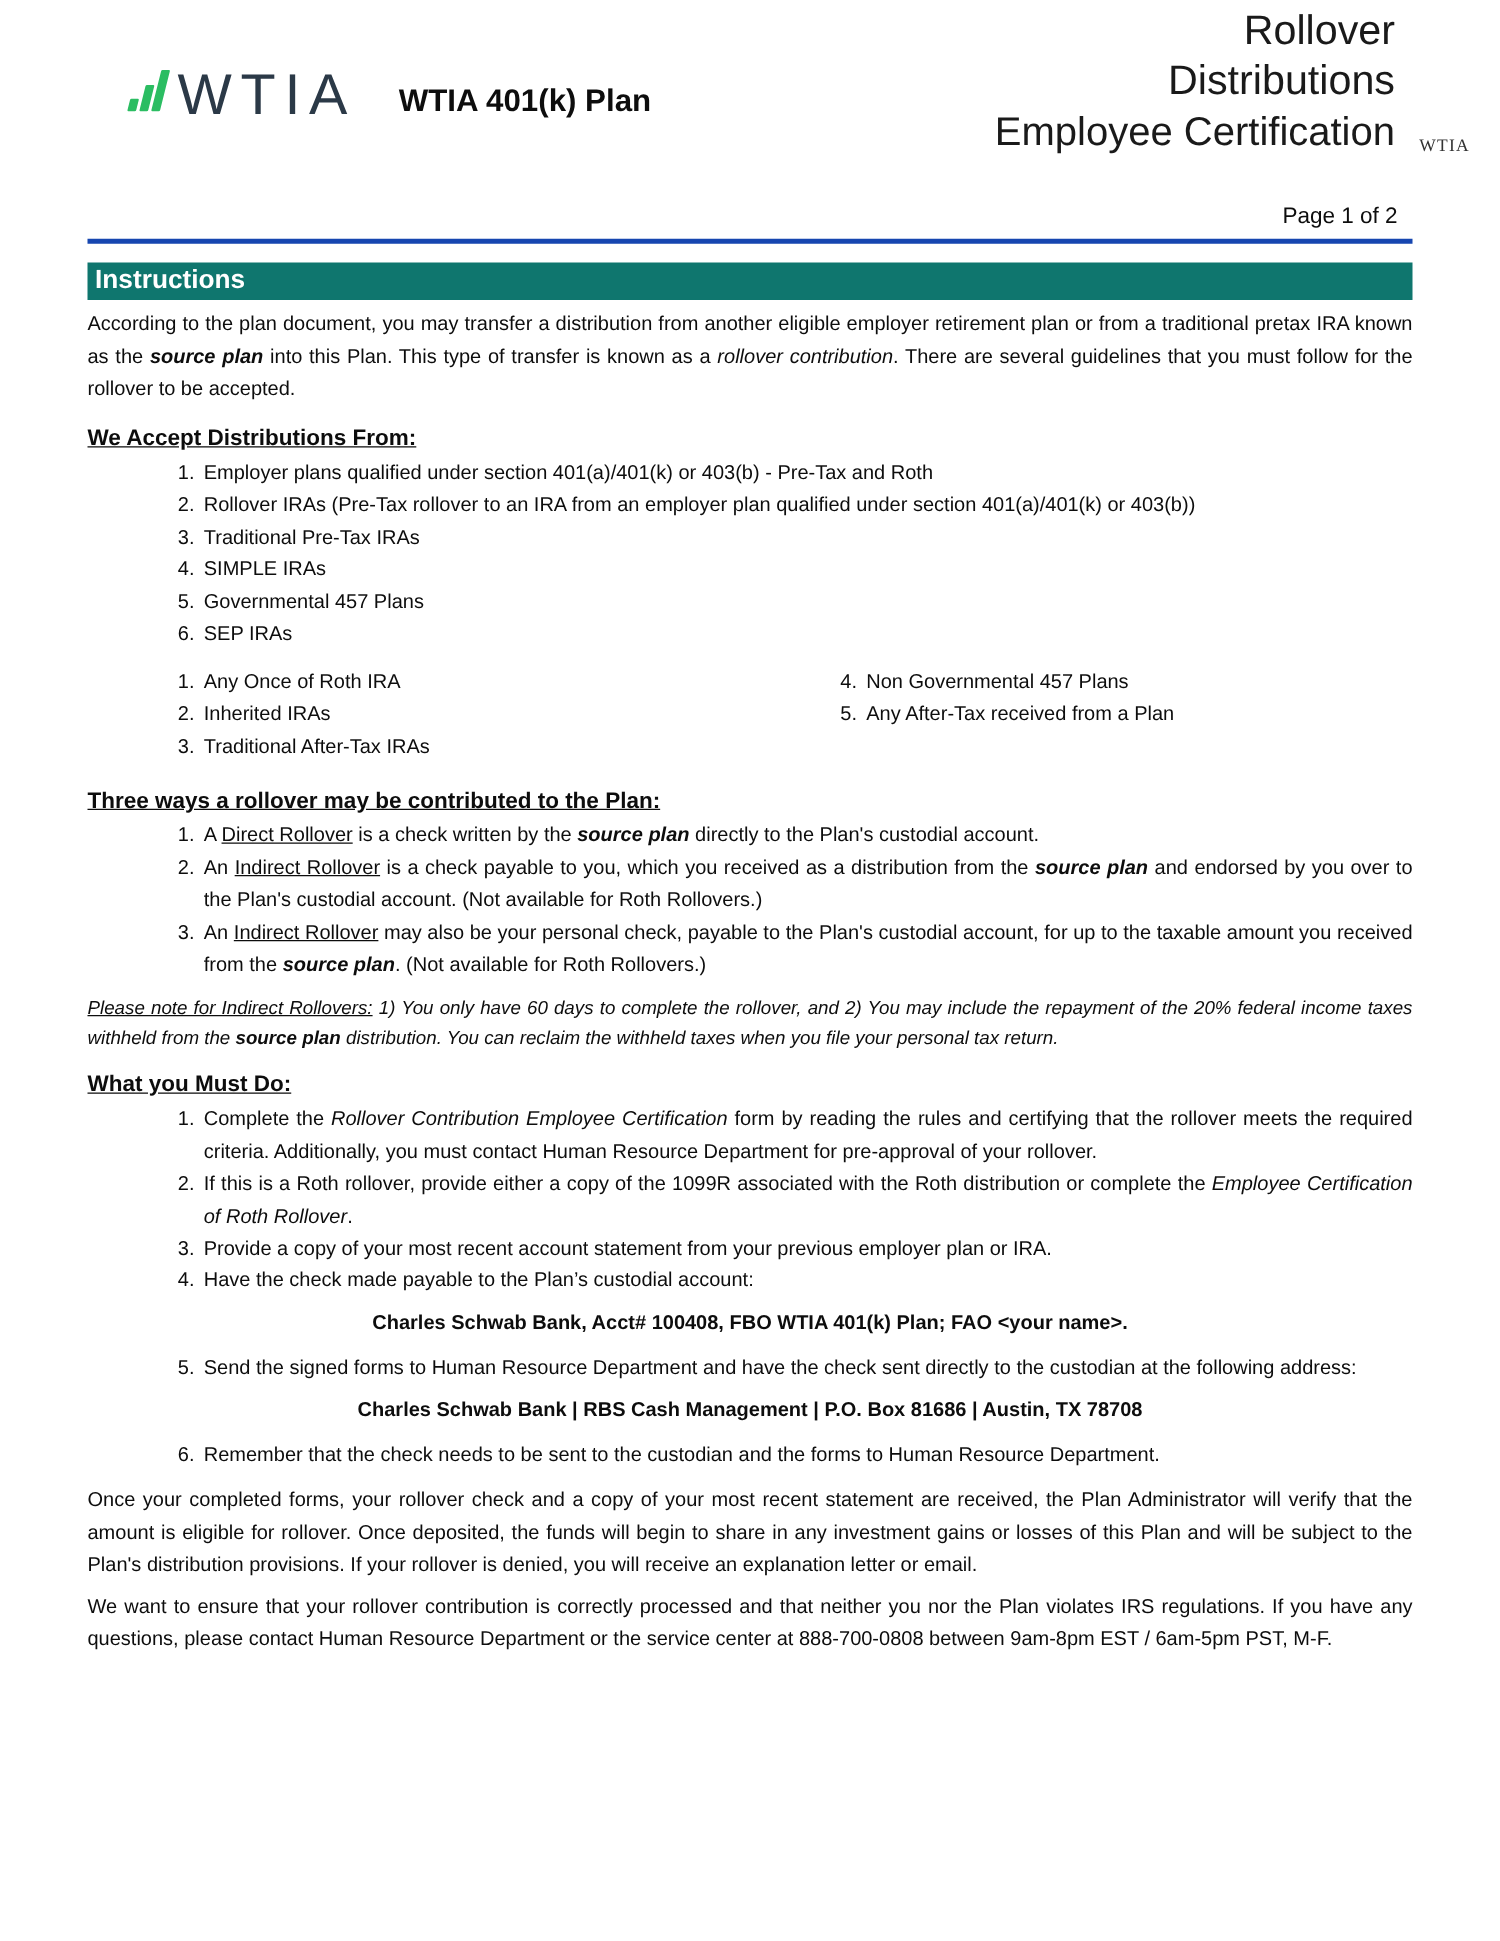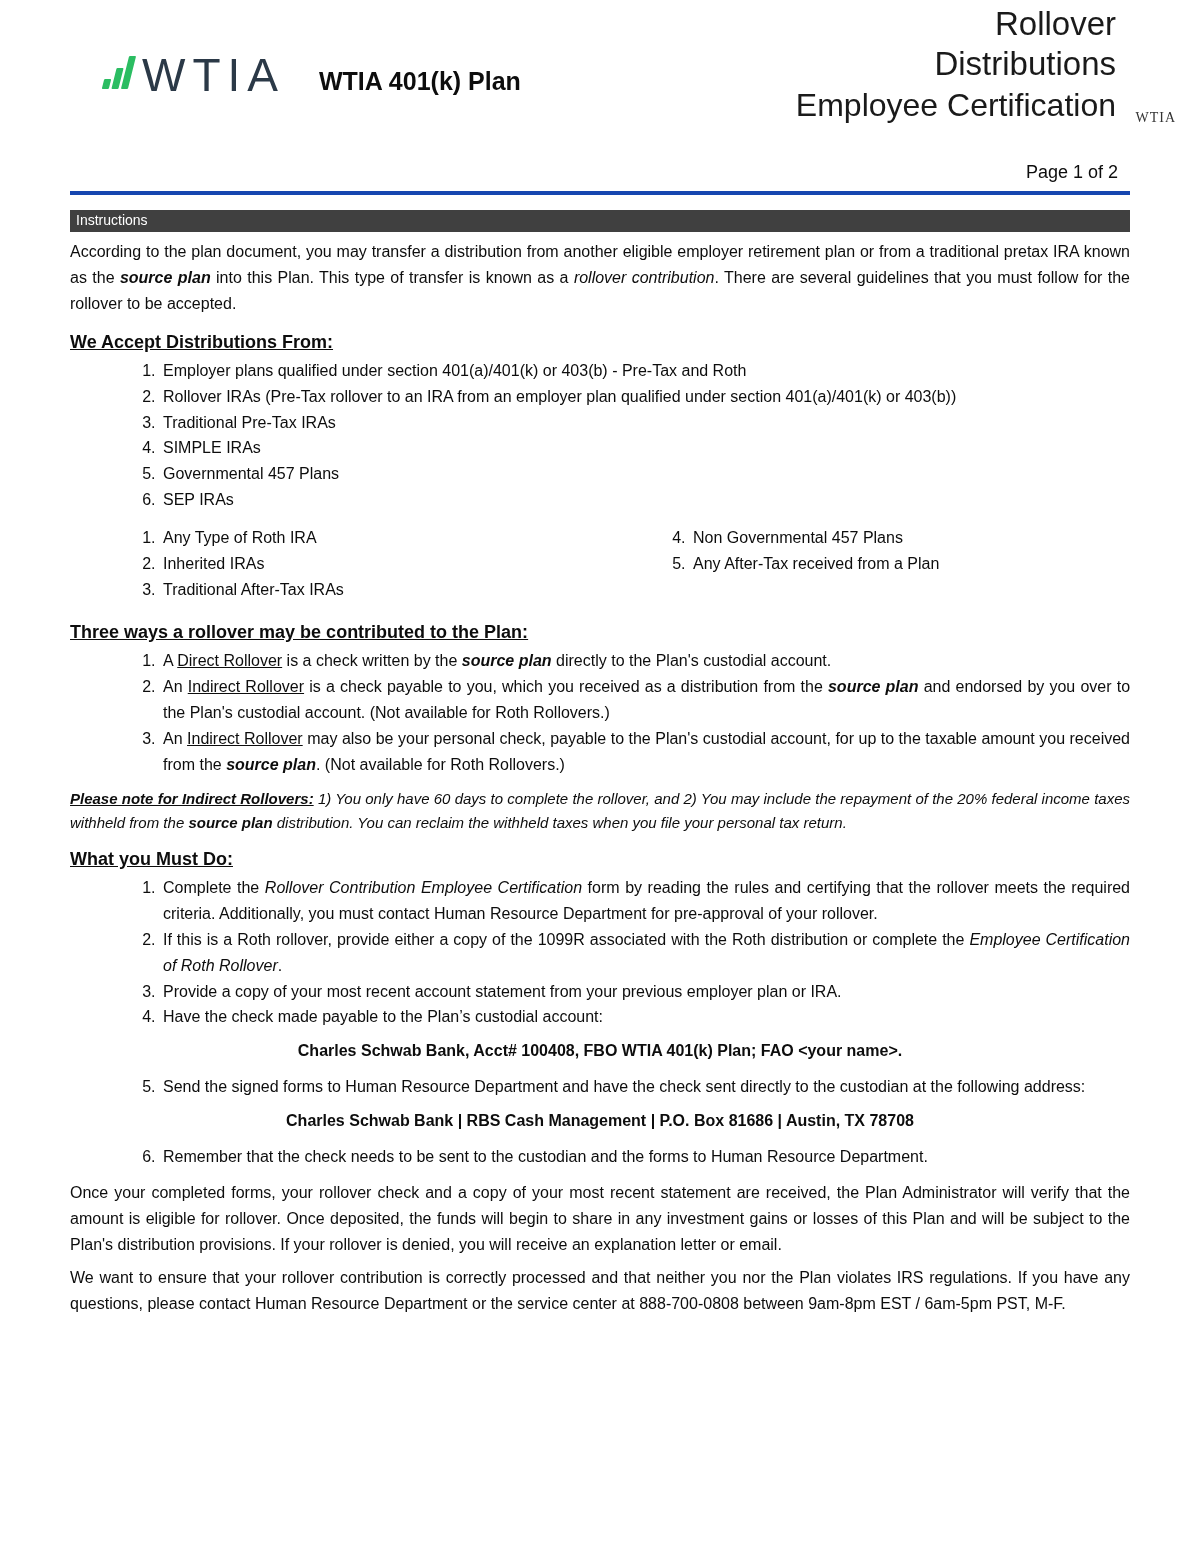--- a/index.html
+++ b/index.html
@@ -22,35 +22,35 @@
   .logo-word { font-size: 46px; font-weight: 400; letter-spacing: 7px; color: #2b3947; line-height: 1; }
   .plan-name { font-size: 25px; font-weight: 700; color: #0d0d0d; margin-left: 34px; margin-bottom: 4px; line-height: 1; }
   .title-block { position: absolute; top: 4px; right: 14px; text-align: right; color: #1a1a1a; }
   .title-block .t1, .title-block .t2 { font-size: 33px; line-height: 1.2; font-weight: 400; }
   .title-block .t3 { font-size: 32px; margin-top: 4px; font-weight: 400; }
   .corner-mark { position: absolute; top: 110px; right: -46px; font-family: "Liberation Serif", serif; font-size: 14px; letter-spacing: 1px; color: #333; }
   .page-num { text-align: right; font-size: 18px; margin: 4px 12px 8px 0; }
   .blue-rule { border-top: 4px solid #1646b0; height: 0; }
 
   
-  .section-bar { margin-top: 15px; background: #404040; color: #ffffff; font-size: 14px; font-weight: 400; padding: 2px 6px 4px 6px; }
+  .section-bar { margin-top: 15px; background: #0f766e; color: #ffffff; font-size: 21px; font-weight: 700; padding: 2px 6px 4px 6px; }
 
   
   .body-text { font-size: 16px; line-height: 1.62; text-align: justify; margin: 7px 0; }
   .section-heading { font-size: 18px; font-weight: 700; text-decoration: underline; margin: 15px 0 5px 0; }
   ol.num { margin: 2px 0 10px 0; padding-left: 70px; font-size: 16px; line-height: 1.62; }
   ol.num li { padding-left: 3px; text-align: justify; margin-left: 20px; }
   .two-col { display: flex; }
   .two-col ol { width: 50%; box-sizing: border-box; margin-bottom: 4px; }
   .two-col ol li { text-align: left; }
   .bi { font-weight: 700; font-style: italic; }
   .it { font-style: italic; }
   .un { text-decoration: underline; }
   .note { font-size: 15px; font-style: italic; line-height: 1.55; text-align: justify; margin: 10px 0 6px 0; }
-  .note .lead { font-weight: 700; text-decoration: underline; }
+  .note .lead { font-weight: 400; text-decoration: underline; }
   .center-bold { text-align: center; font-weight: 700; font-size: 16px; margin: 12px 0 14px 0; }
   .bold { font-weight: 400; }
 </style>
 </head>
 <body>
 
 <div class="page">
 
   <header class="header">
     <div class="logo-group">
@@ -82,21 +82,21 @@
     <li>Employer plans qualified under section 401(a)/401(k) or 403(b) - Pre-Tax and Roth</li>
     <li>Rollover IRAs (Pre-Tax rollover to an IRA from an employer plan qualified under section 401(a)/401(k) or 403(b))</li>
     <li>Traditional Pre-Tax IRAs</li>
     <li>SIMPLE IRAs</li>
     <li>Governmental 457 Plans</li>
     <li>SEP IRAs</li>
   </ol>
 
   <div class="two-col">
     <ol class="num">
-      <li>Any Type of Roth IRA</li>
+      <li>Any Once of Roth IRA</li>
       <li>Inherited IRAs</li>
       <li>Traditional After-Tax IRAs</li>
     </ol>
     <ol class="num" start="4">
       <li>Non Governmental 457 Plans</li>
       <li>Any After-Tax received from a Plan</li>
     </ol>
   </div>
 
   <div class="section-heading">Three ways a rollover may be contributed to the Plan:</div>

